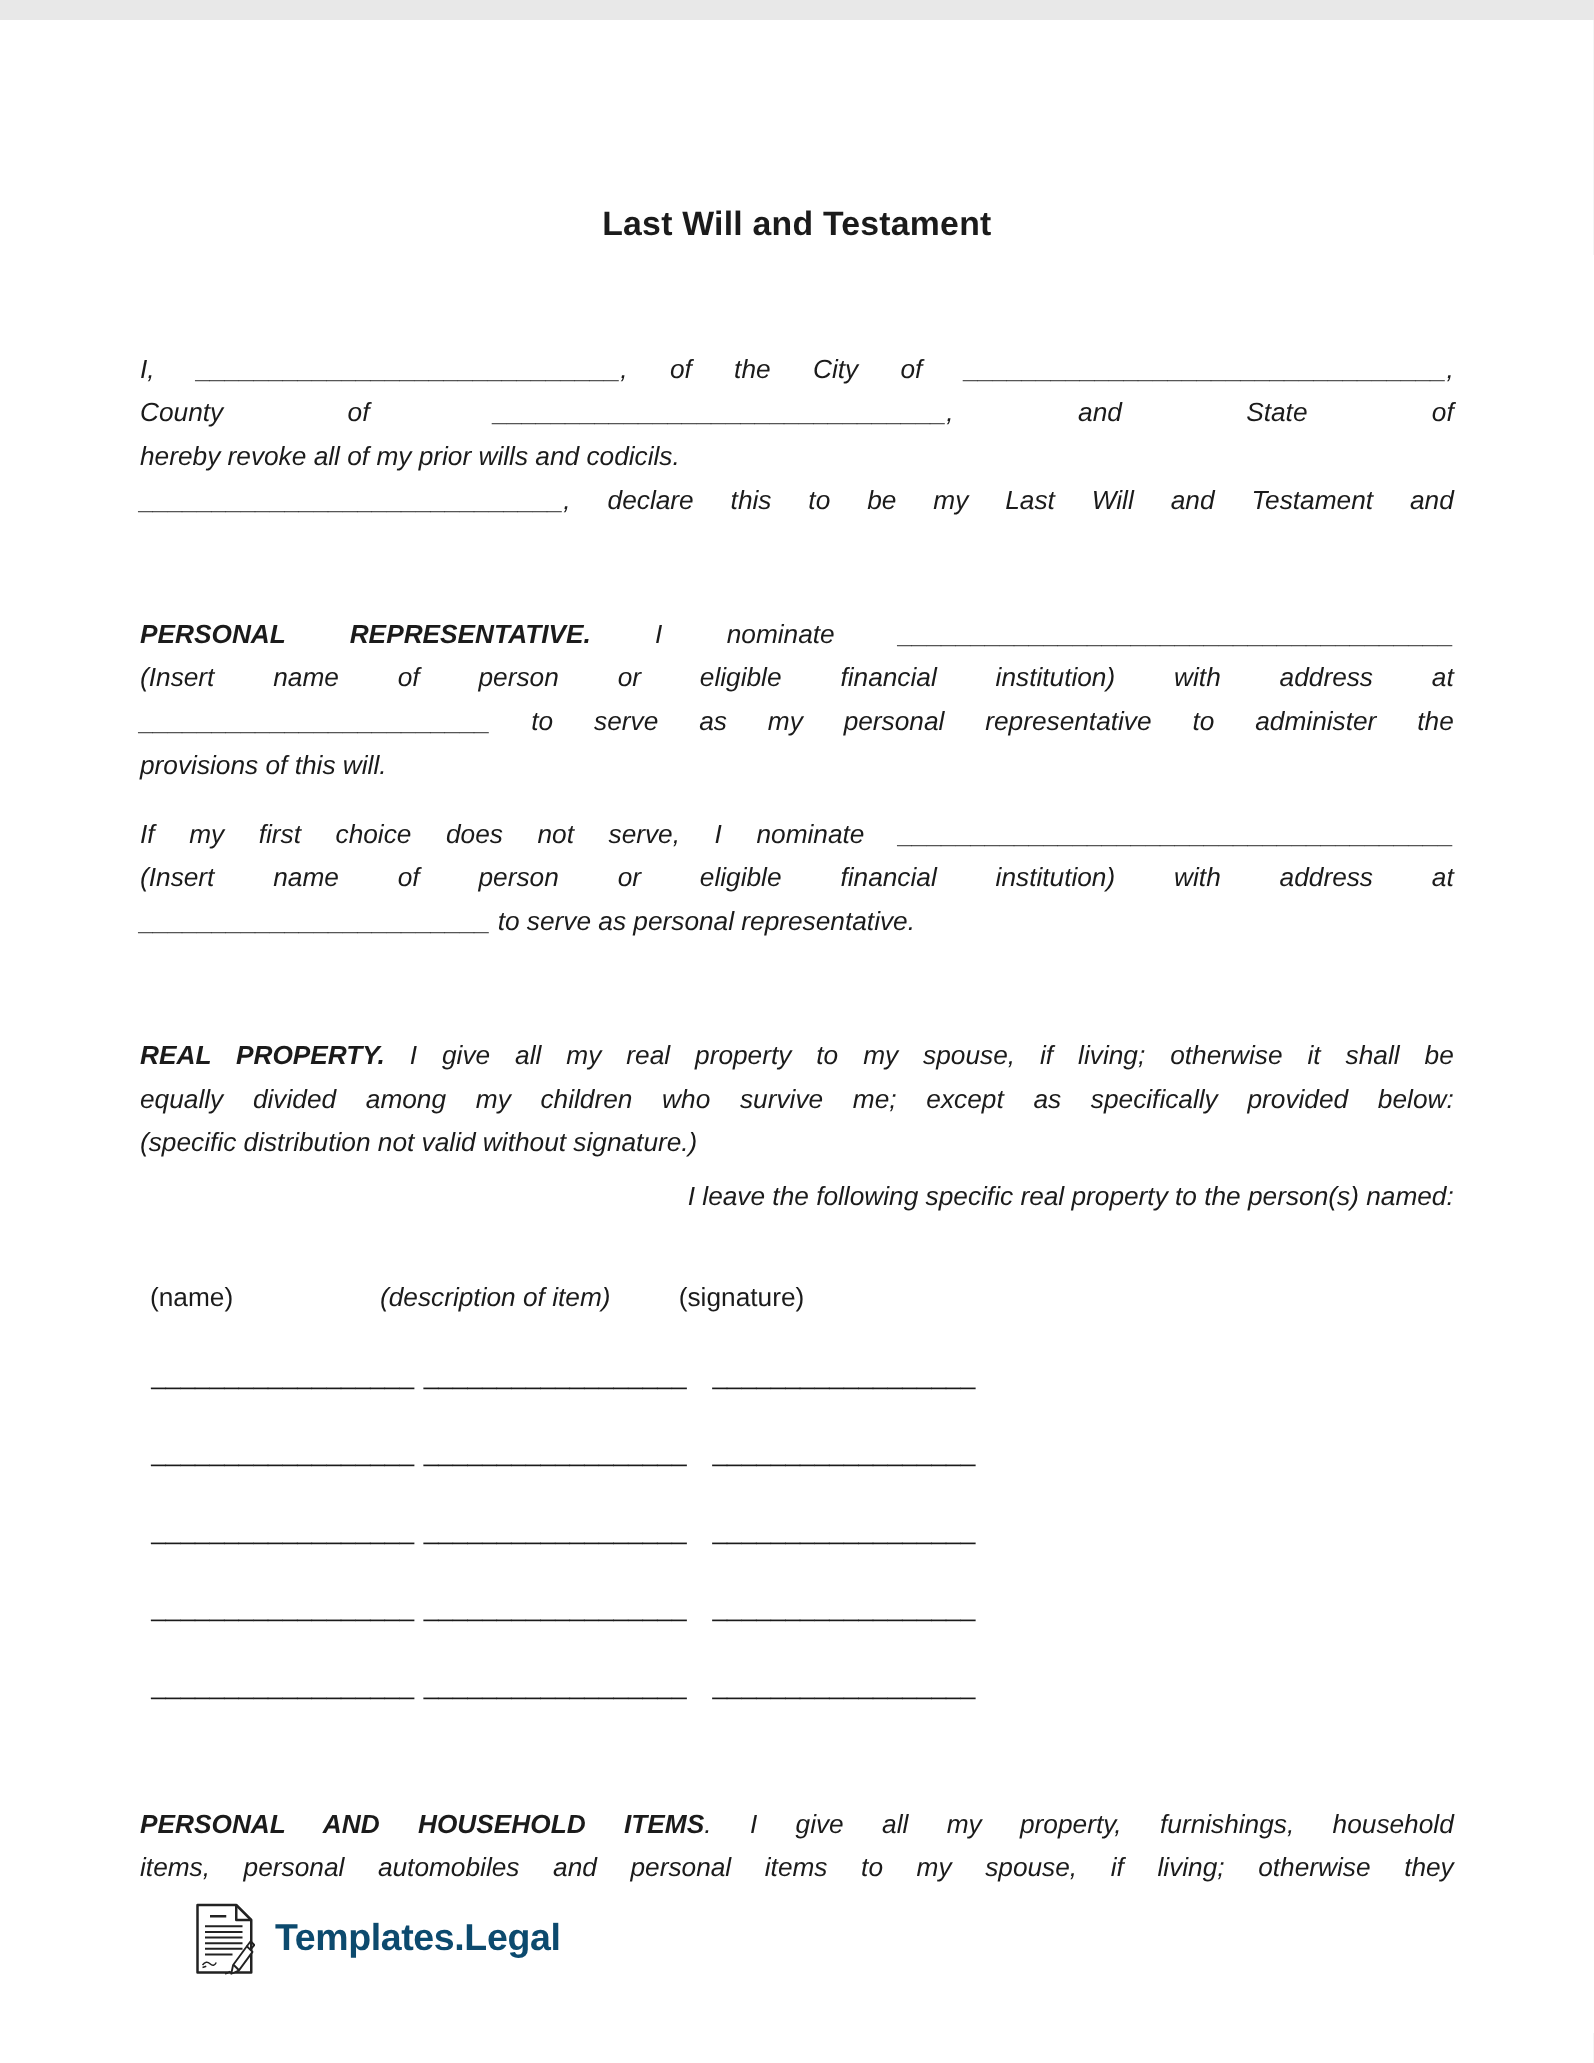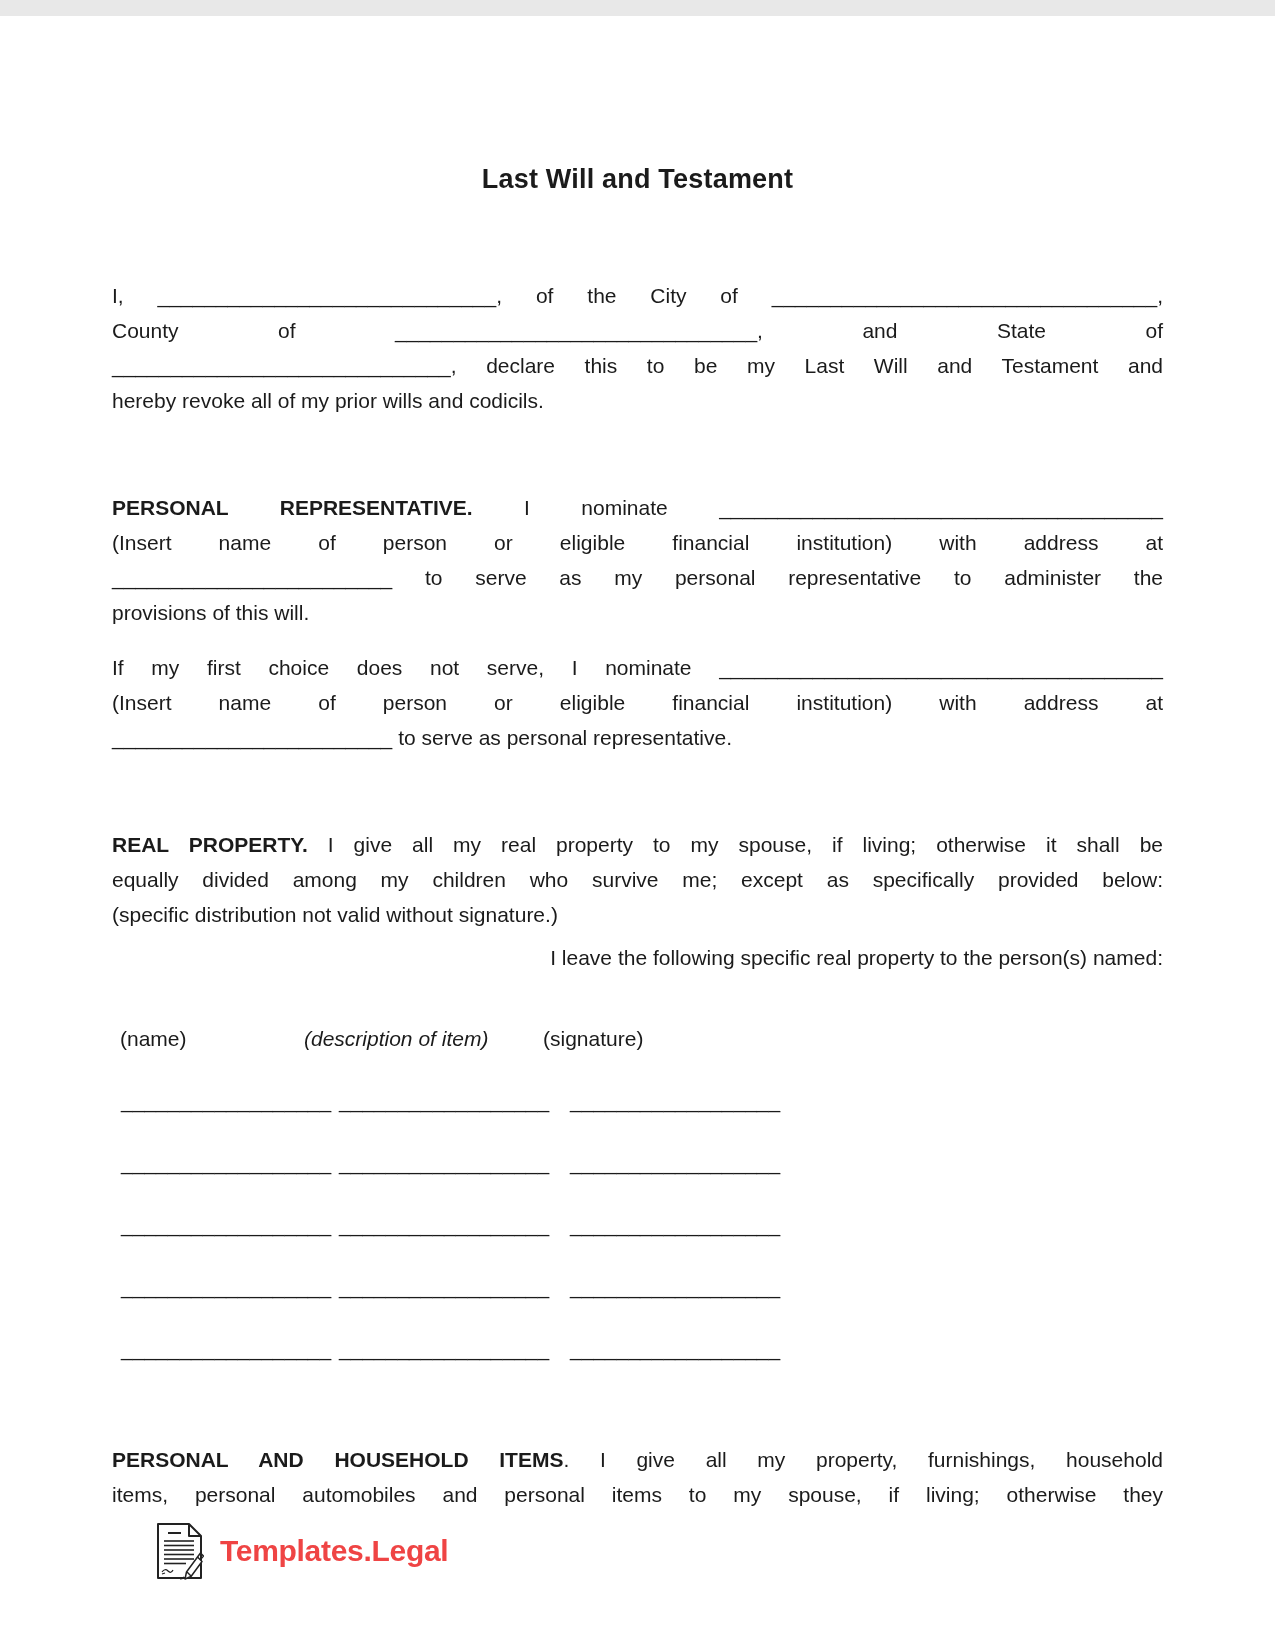--- a/index.html
+++ b/index.html
@@ -17,21 +17,21 @@
     overflow:hidden;
   }
   .doc-title {
     margin:146px 0 0 0;
     text-align:center;
     font-size:27px;
     line-height:34px;
     font-weight:700;
     letter-spacing:0.2px;
   }
-  .para { margin:0; }
+  .para { margin:0;font-style:italic; }
   .line { min-height:35px; }
   .just { text-align:justify; text-align-last:justify; }
   .bh { font-weight:700; }
   .p-intro { margin-top:82px; }
   .p-pr1   { margin-top:72px; }
   .p-pr2   { margin-top:20px; }
   .p-rp    { margin-top:72px; }
   .p-leave { margin-top:8px;text-align:right; }
   .hdr { position:relative; height:35px; margin-top:46px; }
   .hdr span { position:absolute; top:0; line-height:35px; white-space:nowrap; }
@@ -47,38 +47,38 @@
   .p-ph { margin-top:62px; }
   .footer {
     position:absolute;
     left:156px; top:1506px;
     display:flex; align-items:center; gap:16px;
     cursor:pointer;
   }
   .brand {
     font-weight:700;
     font-size:30px;
-    color:#ef4444;
+    color:#0c4a6e;
     letter-spacing:-0.3px;
     line-height:58px;
   }
   .logo-svg { display:block; }
 </style>
 </head>
 <body>
 
 <div class="page">
 
   <h1 class="doc-title">Last Will and Testament</h1>
 
   <div class="para p-intro">
     <div class="line just">I, _____________________________, of the City of _________________________________,</div>
     <div class="line just">County of _______________________________, and State of</div>
+    <div class="line">hereby revoke all of my prior wills and codicils.</div>
     <div class="line just">_____________________________, declare this to be my Last Will and Testament and</div>
-    <div class="line">hereby revoke all of my prior wills and codicils.</div>
   </div>
 
   <div class="para p-pr1">
     <div class="line just"><b class="bh">PERSONAL REPRESENTATIVE.</b><span> I nominate ______________________________________</span></div>
     <div class="line just">(Insert name of person or eligible financial institution) with address at</div>
     <div class="line just">________________________ to serve as my personal representative to administer the</div>
     <div class="line">provisions of this will.</div>
   </div>
 
   <div class="para p-pr2">

